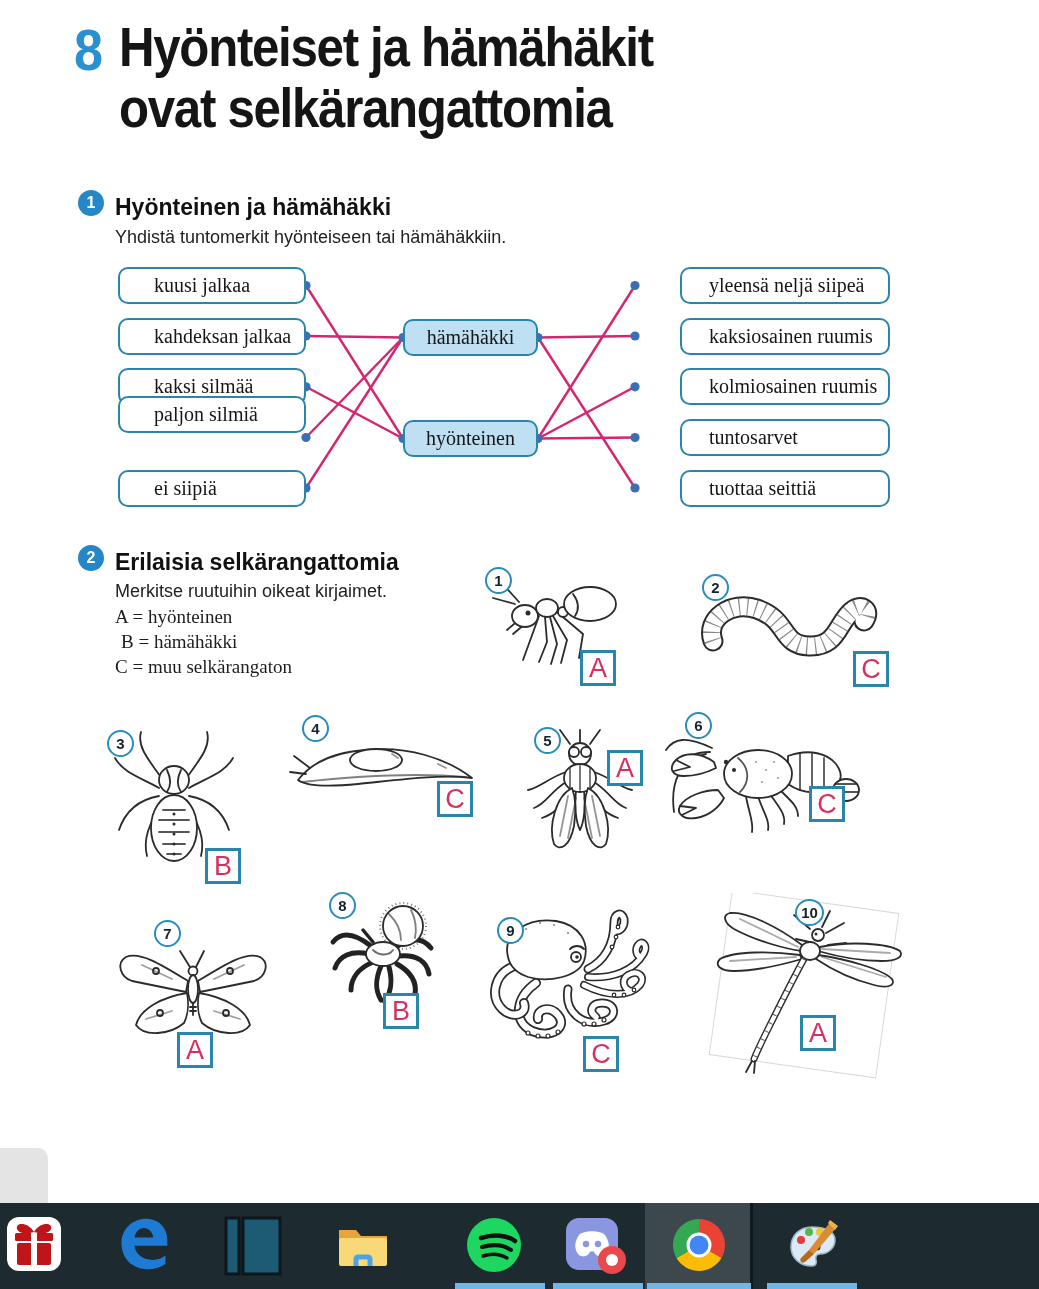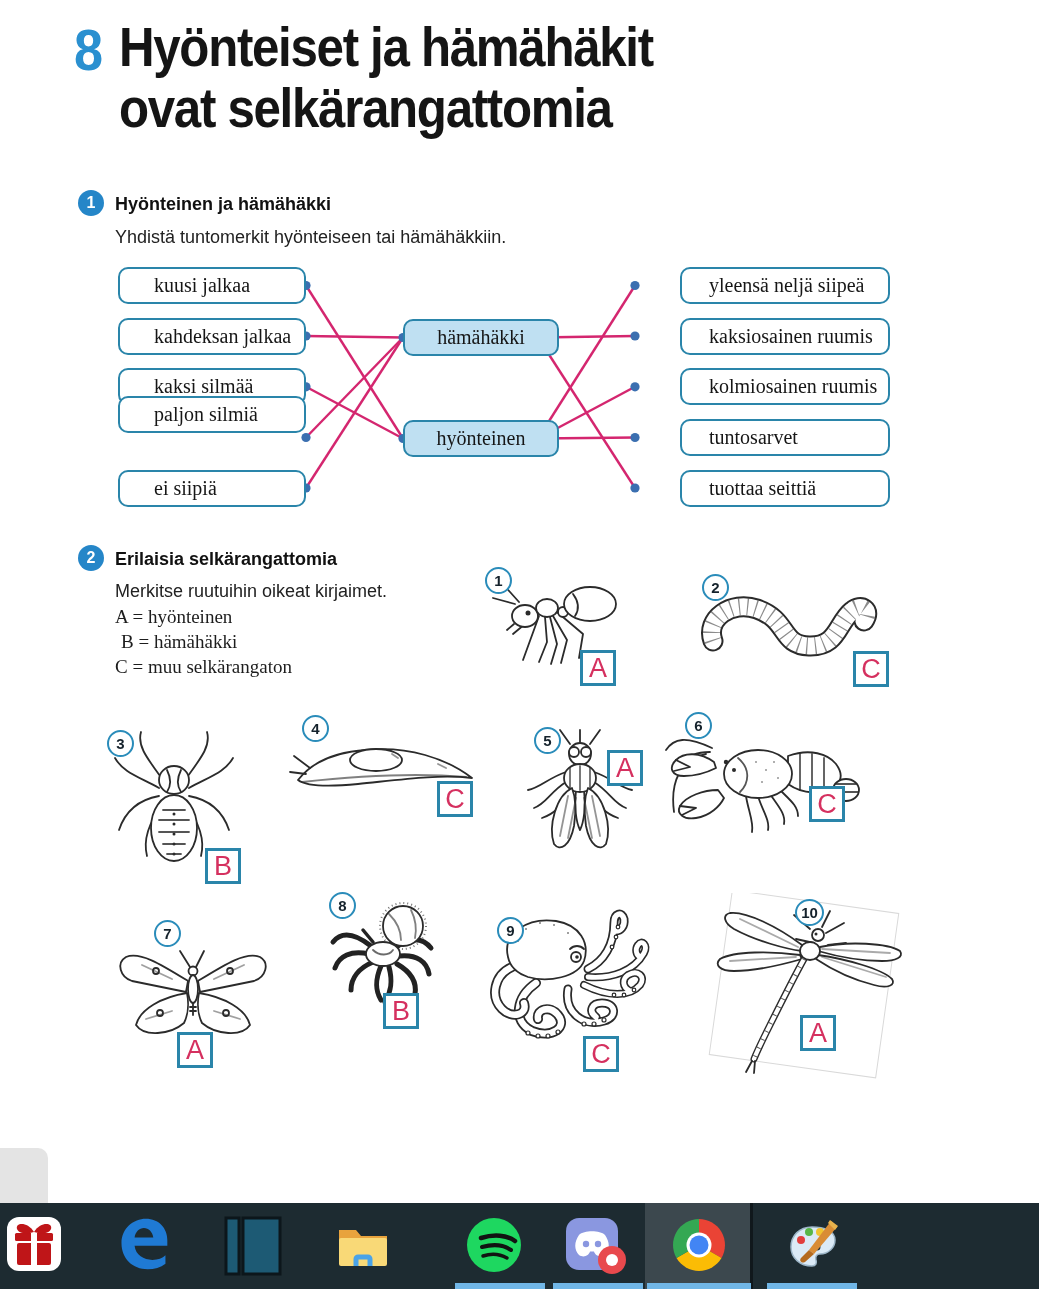--- a/index.html
+++ b/index.html
@@ -8,30 +8,30 @@
 
   
   .chapnum{position:absolute;left:74px;top:16px;font-size:58px;font-weight:700;color:#2a90d0;
            transform:scaleX(.9);transform-origin:left top;letter-spacing:-1px;}
   .titleblock{position:absolute;left:119px;top:16px;font-size:56px;font-weight:700;color:#151515;
               line-height:61px;transform:scaleX(.88);transform-origin:left top;letter-spacing:-1.5px;white-space:nowrap;}
 
   
   .sec-circle{position:absolute;width:26px;height:26px;border-radius:50%;background:#2586c8;color:#fff;
               font-weight:700;font-size:16px;display:flex;align-items:center;justify-content:center;}
-  .sec-title{position:absolute;font-size:18px;font-weight:700;color:#111;}
+  .sec-title{position:absolute;font-size:23px;font-weight:700;color:#111;}
   .sec-instr{position:absolute;font-size:18px;color:#222;}
   .legend-line{position:absolute;font-family:"Liberation Serif",serif;font-size:19px;color:#1d1d1d;}
 
   
   .mbox{position:absolute;height:37px;border:2.5px solid #2a85aa;border-radius:10px;background:#fff;
         font-family:"Liberation Serif",serif;font-size:20px;color:#161616;display:flex;align-items:center;
         box-sizing:border-box;}
   .mbox.l{width:188px;left:118px;padding-left:34px;}
-  .mbox.c{width:156px;left:403px;background:#bfe0f2;justify-content:center;}
+  .mbox.c{width:135px;left:403px;background:#bfe0f2;justify-content:center;}
   .mbox.r{width:210px;left:635px;padding-left:27px;margin-left:45px;}
   .netsvg{position:absolute;left:0;top:0;width:1039px;height:1289px;pointer-events:none;}
   .netsvg line{stroke:#d4266f;stroke-width:2.4;}
   .netsvg circle{fill:#3b6fb0;}
 
   
   .numc{position:absolute;width:27px;height:27px;box-sizing:border-box;border:2.5px solid #2a8cba;
         border-radius:50%;background:#fff;display:flex;align-items:center;justify-content:center;
         font-weight:700;font-size:15px;color:#15222c;z-index:3;}
   .ansbox{position:absolute;width:36px;height:36px;box-sizing:border-box;border:3px solid #2a85aa;background:#fff;

